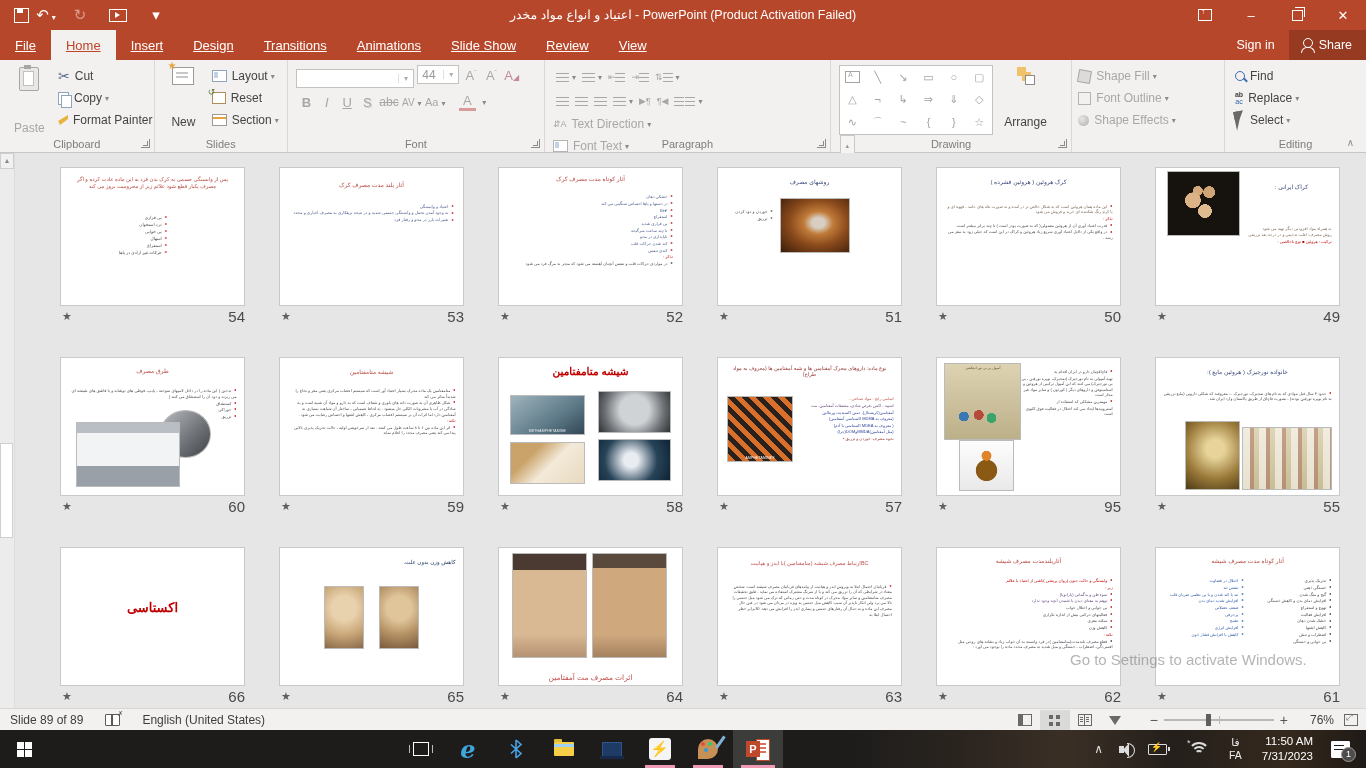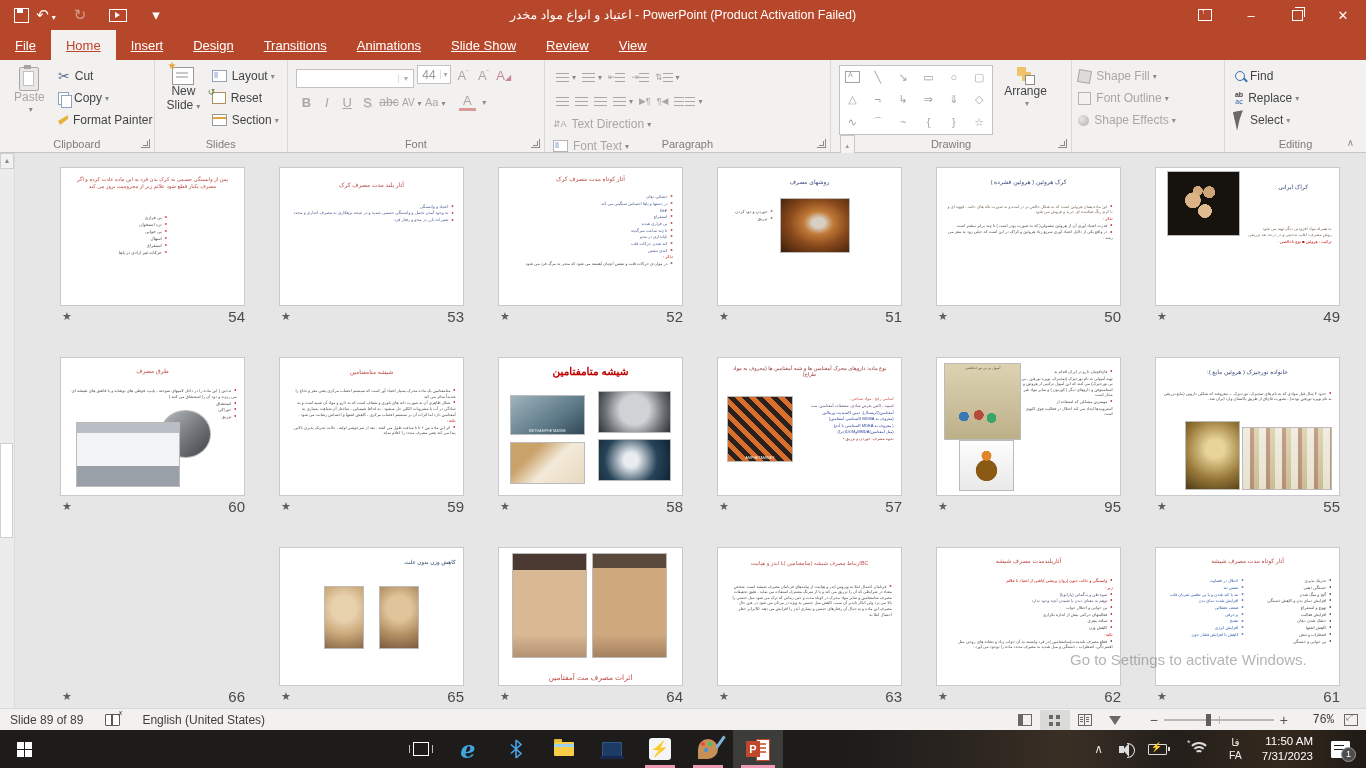--- a/index.html
+++ b/index.html
@@ -33,21 +33,21 @@
   #signin{display:flex;align-items:center;padding:0 14px;}
   #share{display:flex;align-items:center;padding:0 14px;background:rgba(0,0,0,.18);}
   .i-person{width:8px;height:8px;border:1.5px solid #fff;border-radius:50%;position:relative;margin-right:6px;top:-2px;}
   .i-person:after{content:"";position:absolute;left:-3px;top:8px;width:12px;height:5px;border:1.5px solid #fff;border-bottom:none;border-radius:6px 6px 0 0;}
   
   #ribbon{position:absolute;left:0;top:60px;width:1366px;height:92px;background:#f2f1f0;border-bottom:1px solid #c6c6c6;display:flex;font-size:12px;color:#444;}
   .rgroup{position:relative;height:100%;border-right:1px solid #d9d8d7;box-sizing:border-box;padding-top:5px;}
   .glab{position:absolute;bottom:2px;left:0;right:0;text-align:center;font-size:11px;color:#7e7d7c;}
   .launcher{position:absolute;bottom:4px;right:4px;width:8px;height:8px;border-right:1.4px solid #8c8b8a;border-bottom:1.4px solid #8c8b8a;}
   .launcher:before{content:"";position:absolute;right:1px;bottom:1px;width:4px;height:4px;border-right:1.4px solid #8c8b8a;border-bottom:1.4px solid #8c8b8a;transform:rotate(0deg);}
-  .rbig{display:inline-flex;flex-direction:column;align-items:center;justify-content:flex-start;vertical-align:top;text-align:center;line-height:1.15;padding:2px 6px;}
+  .rbig{display:inline-flex;flex-direction:column;align-items:center;justify-content:flex-start;vertical-align:top;text-align:center;line-height:1.15;padding:2px 6px;gap:31px;}
   .rsml{display:flex;align-items:center;height:22px;white-space:nowrap;}
   .rsml .ric{margin-right:5px;}
   .dd{font-size:8px;color:#8a8a8a;margin-left:3px;}
   .dis{color:#a8a7a6;}
   .icut{color:#5a6e8c;font-size:14px;}
   .i-copy{width:9px;height:11px;border:1.2px solid #8fa3bd;position:relative;background:#fff;}
   .i-copy:before{content:"";position:absolute;left:2px;top:2px;width:9px;height:11px;border:1.2px solid #8fa3bd;background:#fff;}
   .i-fp{width:10px;height:10px;background:#e8b33c;clip-path:polygon(0 60%,100% 0,100% 40%,20% 100%);}
   .i-clipboard{width:18px;height:22px;border:1.5px solid #a7a6a5;border-radius:2px;position:relative;background:#e9e8e7;}
   .i-clipboard:before{content:"";position:absolute;left:4px;top:-3px;width:7px;height:4px;background:#a7a6a5;}
@@ -124,21 +124,21 @@
      linear-gradient(#6a6968,#6a6968) 7px 7px/4px 4px no-repeat;}
   .iv-read{width:12px;height:10px;border:1px solid #6a6968;position:relative;}
   .iv-read:before{content:"";position:absolute;left:5px;top:0;width:1px;height:10px;background:#6a6968;}
   .iv-read:after{content:"";position:absolute;left:1px;top:2px;width:3px;height:1px;background:#6a6968;box-shadow:0 2px 0 #6a6968,0 4px 0 #6a6968,6px 0 0 #6a6968,6px 2px 0 #6a6968,6px 4px 0 #6a6968;}
   .iv-show{width:0;height:0;border-left:6px solid transparent;border-right:6px solid transparent;border-top:9px solid #6a6968;position:relative;}
   .zoomctl{display:flex;align-items:center;margin-left:14px;}
   .zoomctl .zminus,.zoomctl .zplus{font-size:14px;color:#555;padding:0 6px;}
   .ztrack{position:relative;width:110px;height:2px;background:#b9b8b7;}
   .ztick{position:absolute;left:50%;top:-3px;width:1px;height:8px;background:#b9b8b7;}
   .zthumb{position:absolute;left:38%;top:-5px;width:5px;height:12px;background:#5f5e5d;}
-  .zpct{margin:0 10px 0 8px;min-width:32px;text-align:right;font-family:Liberation Mono, monospace;}
+  .zpct{margin:0 10px 0 8px;min-width:32px;text-align:right;}
   .i-fit{width:12px;height:10px;border:1px solid #6a6968;position:relative;}
   .i-fit:after{content:"⤢";position:absolute;left:1px;top:-3px;font-size:9px;color:#6a6968;}
   
   #taskbar{position:absolute;left:0;top:730px;width:1366px;height:38px;
      background:linear-gradient(90deg,#1d1c1b 0 62%,#2a241f 70%,#3a2f25 78%,#241f1b 86%,#35291d 94%,#1f1a16);color:#fff;}
   .tbtn{position:absolute;top:0;height:38px;display:flex;align-items:center;justify-content:center;}
   .i-win{width:15px;height:15px;background:
      linear-gradient(#fff,#fff) 0 0/7px 7px no-repeat,
      linear-gradient(#fff,#fff) 8px 0/7px 7px no-repeat,
      linear-gradient(#fff,#fff) 0 8px/7px 7px no-repeat,
@@ -219,20 +219,27 @@
         <div class="rtab active">Home</div>
         <div class="rtab">Insert</div>
         <div class="rtab">Design</div>
         <div class="rtab">Transitions</div>
         <div class="rtab">Animations</div>
         <div class="rtab">Slide Show</div>
         <div class="rtab">Review</div>
         <div class="rtab">View</div>
       </div>
   </div>
+  <div id="signin-share">
+    <div id="signin">Sign in</div>
+    <div id="share">
+      <span class="i-person"></span>
+      <span>Share</span>
+    </div>
+  </div>
 
   <div id="ribbon">
 
     <div class="rgroup" style="width:160px">
       <div class="rbig dis" style="margin-left:8px">
         <span class="i-clipboard"></span>
         <span>Paste</span>
           <span class="dd">▾</span>
       </div>
       <div style="display:inline-block;vertical-align:top;margin-left:4px">
@@ -278,21 +285,21 @@
       </div>
       <div class="glab">Slides</div>
     </div>
 
     <div class="rgroup" style="width:266px">
       <div style="padding-left:8px;white-space:nowrap">
         <span class="combo" style="width:118px">
             <span class="cval"></span>
             <span class="cdd">▾</span>
           </span>
-        <span class="combo" style="width:34px">
+        <span class="combo" style="width:42px">
             <span class="cval">44</span>
             <span class="cdd">▾</span>
           </span>
         <span class="fbtn"><span>A</span><sup style="font-size:7px">ˆ</sup></span>
         <span class="fbtn"><span>A</span><sup style="font-size:7px">ˇ</sup></span>
         <span class="fbtn" style="color:#c58a9a">A<span style="font-size:8px">◢</span></span>
       </div>
       <div style="padding-left:10px;margin-top:5px;white-space:nowrap">
         <span class="fbtn" style="font-weight:bold">B</span>
         <span class="fbtn" style="font-style:italic">I</span>
@@ -659,20 +666,23 @@
             <div class="sbody" style="left: 4%; top: 24%; width: 92%; font-size: 4px;">
               <div class="sline"><span class="smk" style="color: rgb(192, 0, 0);">◄</span><span style="color: rgb(74, 74, 82);">حدود ۴ سال قبل موادی که به نام های تمجیزک، نورجیزک ... معروفند که شکلی دارویی (مایع تزریقی به نام بوپره نورفین بودند) ، بصورت قاچاق از طریق پاکستان وارد ایران شد.</span></div>
             </div>
           </div>
           <div class="foot">
             <span class="fstar">★</span>
             <span class="fnum">55</span>
           </div>
         </div>
         <div class="cell" style="left: 60px; top: 394px;">
+          <div class="thumb" dir="rtl">
+            <div class="sttl" style="color: rgb(192, 0, 0); font-size: 13px; top: 38%; left: 4%; width: 92%; text-align: center; font-weight: bold;">اکستاسی</div>
+          </div>
           <div class="foot">
             <span class="fstar">★</span>
             <span class="fnum">66</span>
           </div>
         </div>
         <div class="cell" style="left: 279px; top: 394px;">
           <div class="thumb" dir="rtl">
             <div class="sttl" style="color: rgb(23, 55, 94); font-size: 5.6px; top: 8%; left: 40%; width: 56%; text-align: right;">کاهش وزن بدون علت.</div>
             <div class="simg" style="left: 24%; top: 28%; width: 22%; height: 46%; background: radial-gradient(circle at 50% 35%, rgb(232, 209, 173) 0px, rgb(232, 209, 173) 28%, rgb(202, 168, 121) 60%, rgb(138, 106, 74));"></div>
             <div class="simg" style="left: 54%; top: 28%; width: 22%; height: 46%; background: radial-gradient(circle at 50% 35%, rgb(224, 196, 154) 0px, rgb(224, 196, 154) 28%, rgb(181, 146, 101) 60%, rgb(122, 90, 62));"></div>

